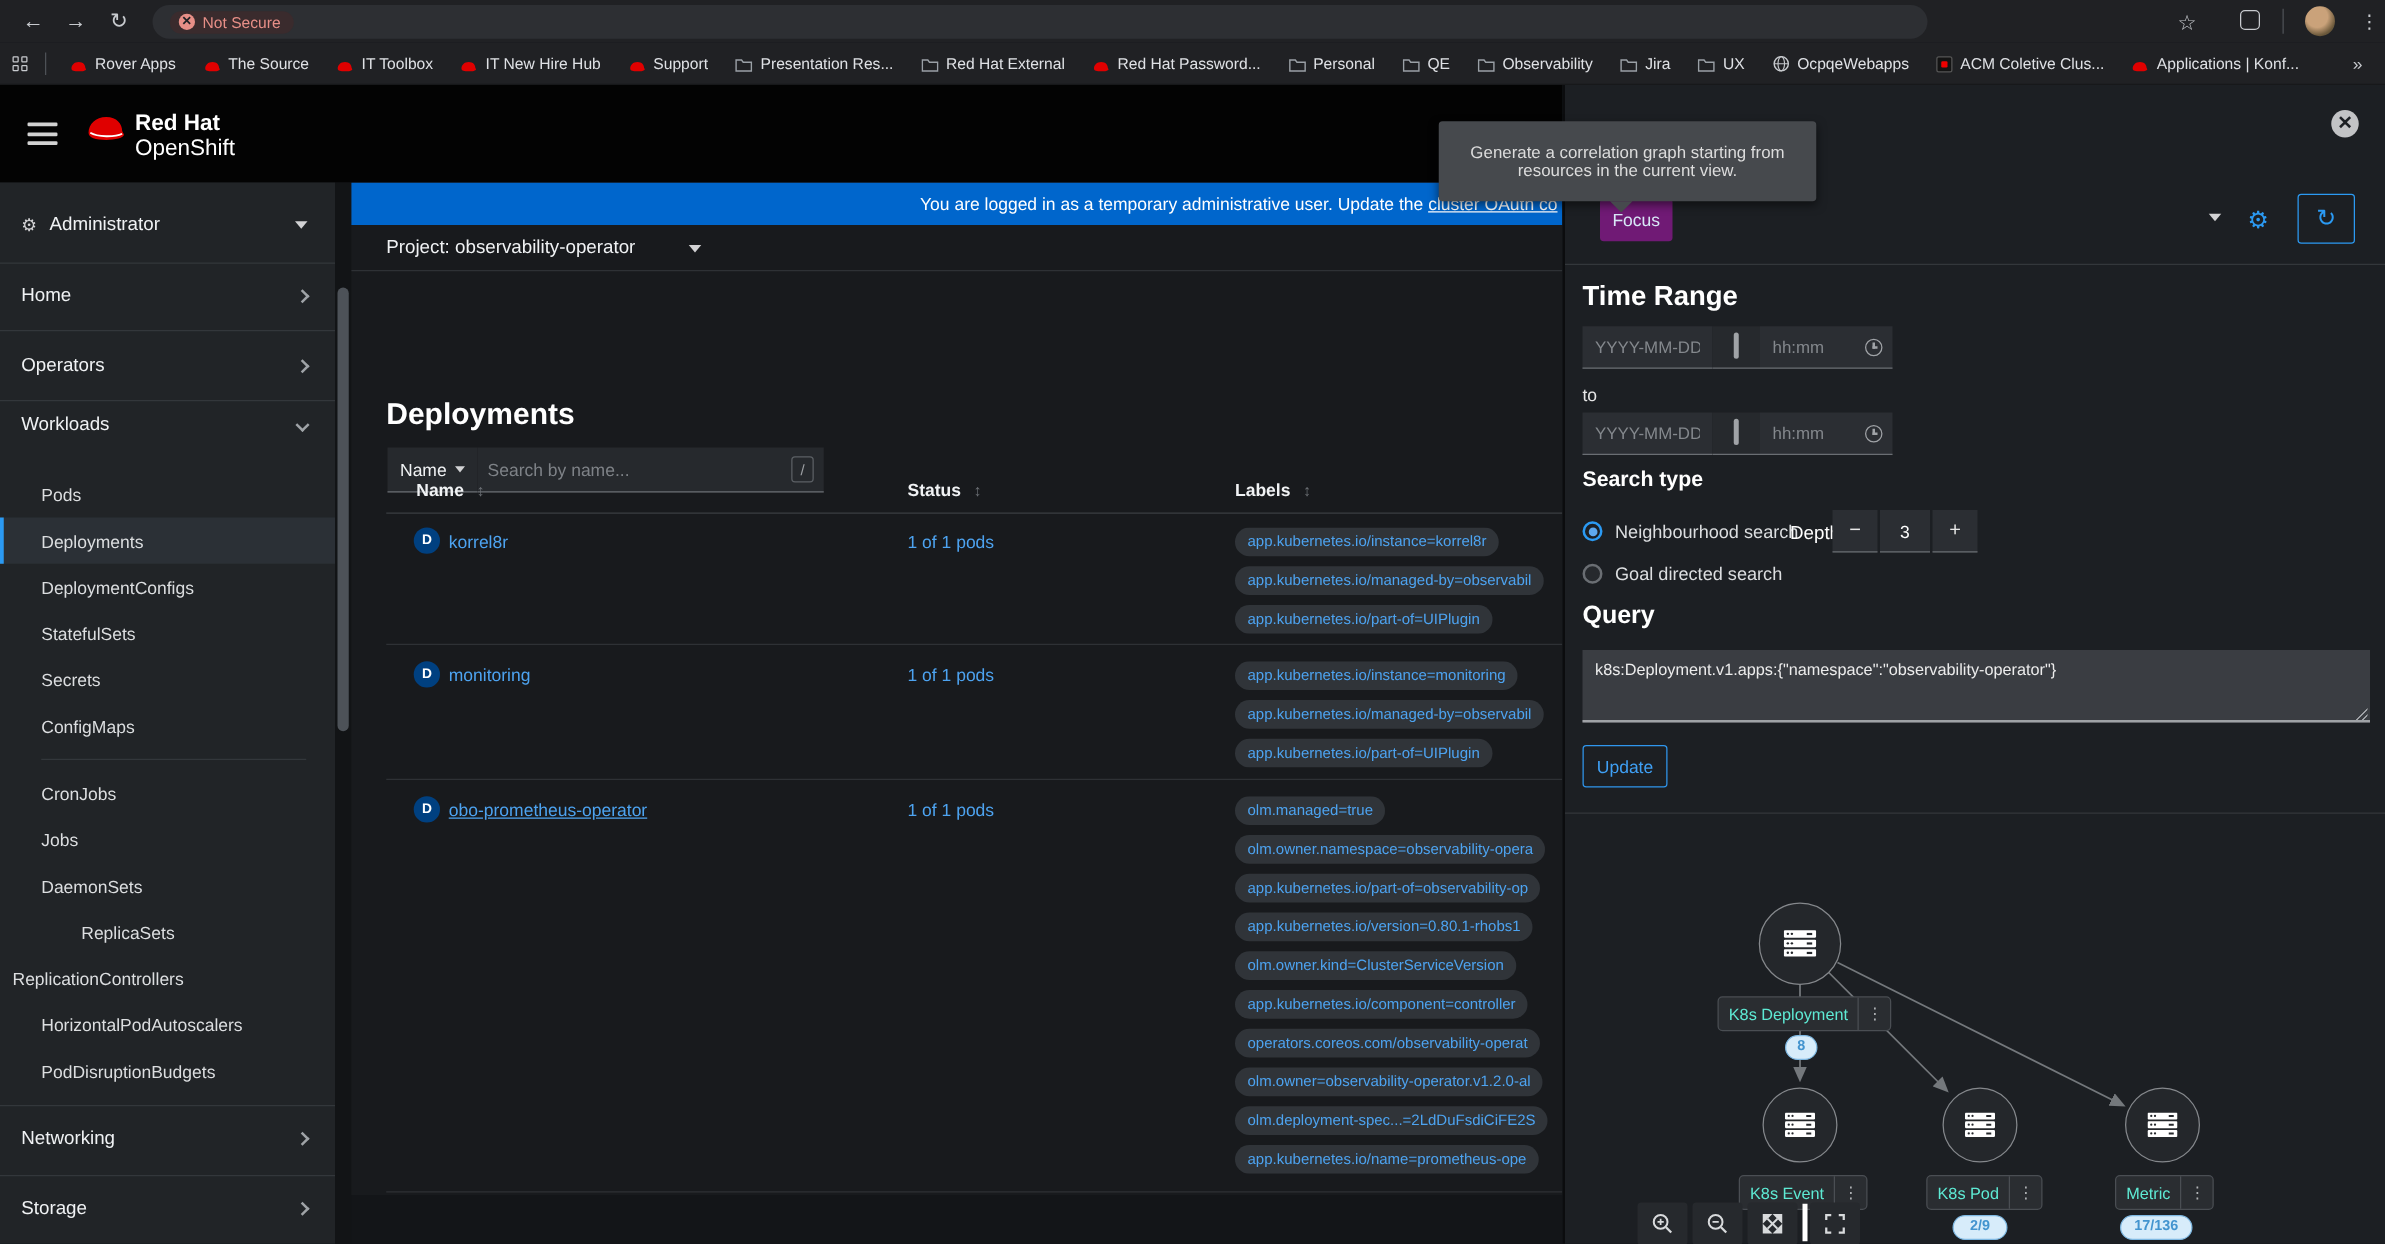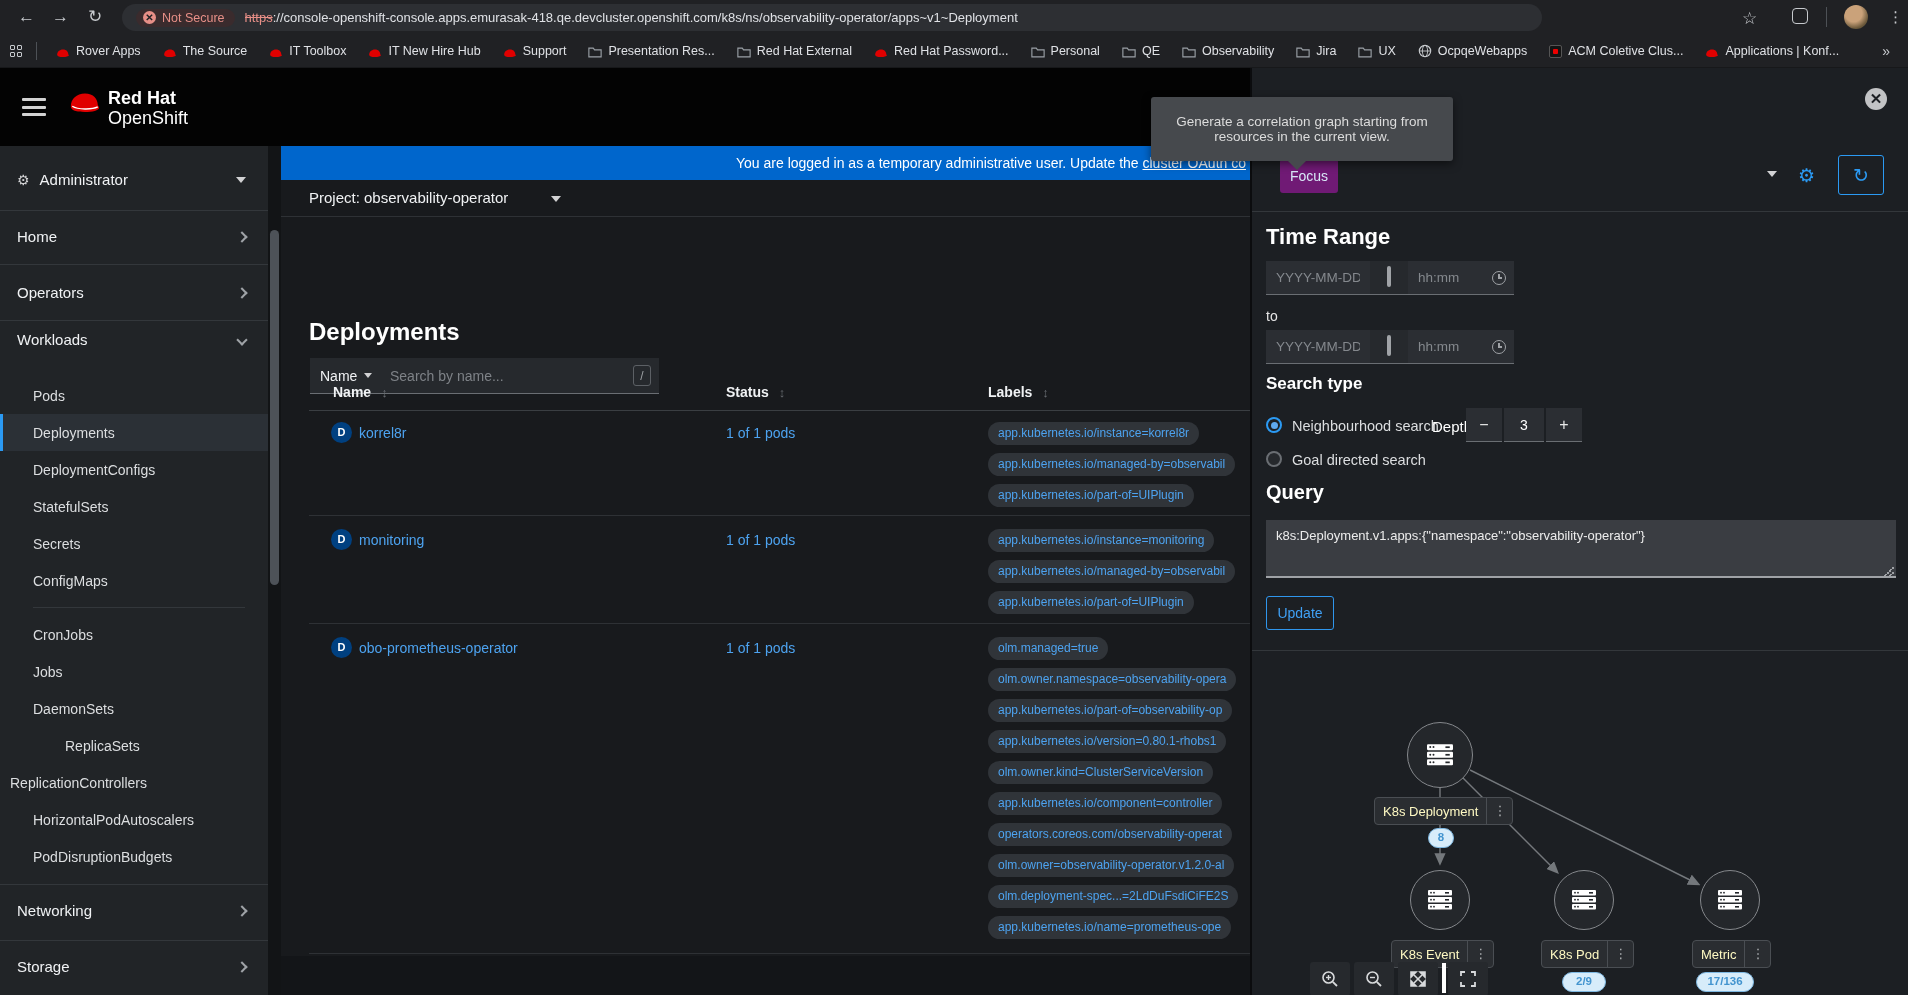--- a/index.html
+++ b/index.html
@@ -118,21 +118,21 @@
   #resize-grip { position:absolute; left:632px; top:498px; width:10px; height:10px;
     background:linear-gradient(135deg, transparent 50%, #9fa2a6 50%, #9fa2a6 60%, transparent 60%, transparent 75%, #9fa2a6 75%, #9fa2a6 85%, transparent 85%); }
   #update-btn { position:absolute; left:14px; top:528px; width:68px; height:34px; background:transparent;
     border:1px solid #2f96ed; border-radius:3px; color:#3fa0f5; font-size:14px; cursor:pointer; font-family:inherit; }
 
   
   .gnode { position:absolute; border:1.5px solid #85888c; border-radius:50%; background:#24272b;
     display:flex; align-items:center; justify-content:center; cursor:pointer; }
   .gpill { position:absolute; height:28px; background:#2a2d31; border:1px solid #4a4e53; border-radius:4px;
     display:flex; align-items:center; cursor:pointer; }
-  .gpill .glabel { color:#fef9c3; font-size:13px; padding:0 8px; white-space:nowrap; }
+  .gpill .glabel { color:#5eead4; font-size:13px; padding:0 8px; white-space:nowrap; }
   .gpill .gkebab { border-left:1px solid #4a4e53; color:#b0b3b6; font-size:13px; padding:0 6px; line-height:26px; cursor:pointer; }
   .gbadge { position:absolute; background:#d7ecfa; border:1.5px solid #7fb9e3; border-radius:10px;
     color:#4394cf; font-size:11.5px; font-weight:700; text-align:center; }
   .gctrl { position:absolute; top:894px; width:40px; height:34px; background:#26292d; border:none;
     border-radius:3px; cursor:pointer; display:flex; align-items:center; justify-content:center; }
   #tooltip { position:absolute; left:1151px; top:97px; width:302px; height:64px; background:#46494d;
     border-radius:3px; z-index:60; color:#dcdcdc; font-size:13.5px; text-align:center;
     display:flex; align-items:center; justify-content:center; padding:6px 18px;
     box-shadow:0 3px 8px rgba(0,0,0,.5); }
   #tooltip-caret { position:absolute; left:1288px; top:161px; width:0; height:0; z-index:60;
@@ -143,21 +143,20 @@
 
 <div id="chrome-top">
   <span class="abs nav-glyph" style="left:18px;">←</span>
   <span class="abs nav-glyph" style="left:52px;">→</span>
   <span class="abs nav-glyph" style="left:88px;">↻</span>
   <div id="omnibox">
     <span id="not-secure-chip">
       <span class="ns-ico">✕</span>
       <span class="lbl">Not Secure</span>
     </span>
-    <span class="url-text"><span class="url-scheme">https</span><span>://console-openshift-console.apps.emurasak-418.qe.devcluster.openshift.com/k8s/ns/observability-operator/apps~v1~Deployment</span></span>
   </div>
   <span class="abs chrome-right-ico" style="left:1742px; top:8px; font-size:17px;">☆</span>
   <span class="abs" style="left:1792px; top:8px; width:16px; height:16px; border:1.6px solid #c7cace; border-radius:4px;"></span>
   <span class="abs" style="left:1826px; top:7px; width:1px; height:20px; background:#4d5156;"></span>
   <span class="abs" style="left:1844px; top:5px; width:24px; height:24px; border-radius:50%; background:radial-gradient(circle at 40% 35%, #caa27a 0 40%, #6d5a3c 70%, #3c3a2c);"></span>
   <span class="abs chrome-right-ico" style="left:1888px; top:8px;">⋮</span>
 </div>
 
 <div id="bookmarks-bar">
   <span class="grid-ico">
@@ -404,21 +403,21 @@
     <div class="chips" style="top:383px;">
       <span class="chip">app.kubernetes.io/instance=monitoring</span>
       <span class="chip">app.kubernetes.io/managed-by=observabil</span>
       <span class="chip">app.kubernetes.io/part-of=UIPlugin</span>
     </div>
   </div>
   <div class="hdiv" style="left:28px; top:477px; width:941px;"></div>
 
   <div>
     <span class="res-badge" style="left:50px; top:491px;">D</span>
-    <a class="cell-link" style="left:78px; top:494px;">obo-prometheus-operator</a>
+    <a class="cell-link" style="left:78px; top:494px;text-decoration:underline;">obo-prometheus-operator</a>
     <a class="cell-link" style="left:445px; top:494px;">1 of 1 pods</a>
     <div class="chips" style="top:491px;">
       <span class="chip">olm.managed=true</span>
       <span class="chip">olm.owner.namespace=observability-opera</span>
       <span class="chip">app.kubernetes.io/part-of=observability-op</span>
       <span class="chip">app.kubernetes.io/version=0.80.1-rhobs1</span>
       <span class="chip">olm.owner.kind=ClusterServiceVersion</span>
       <span class="chip">app.kubernetes.io/component=controller</span>
       <span class="chip">operators.coreos.com/observability-operat</span>
       <span class="chip">olm.owner=observability-operator.v1.2.0-al</span>

